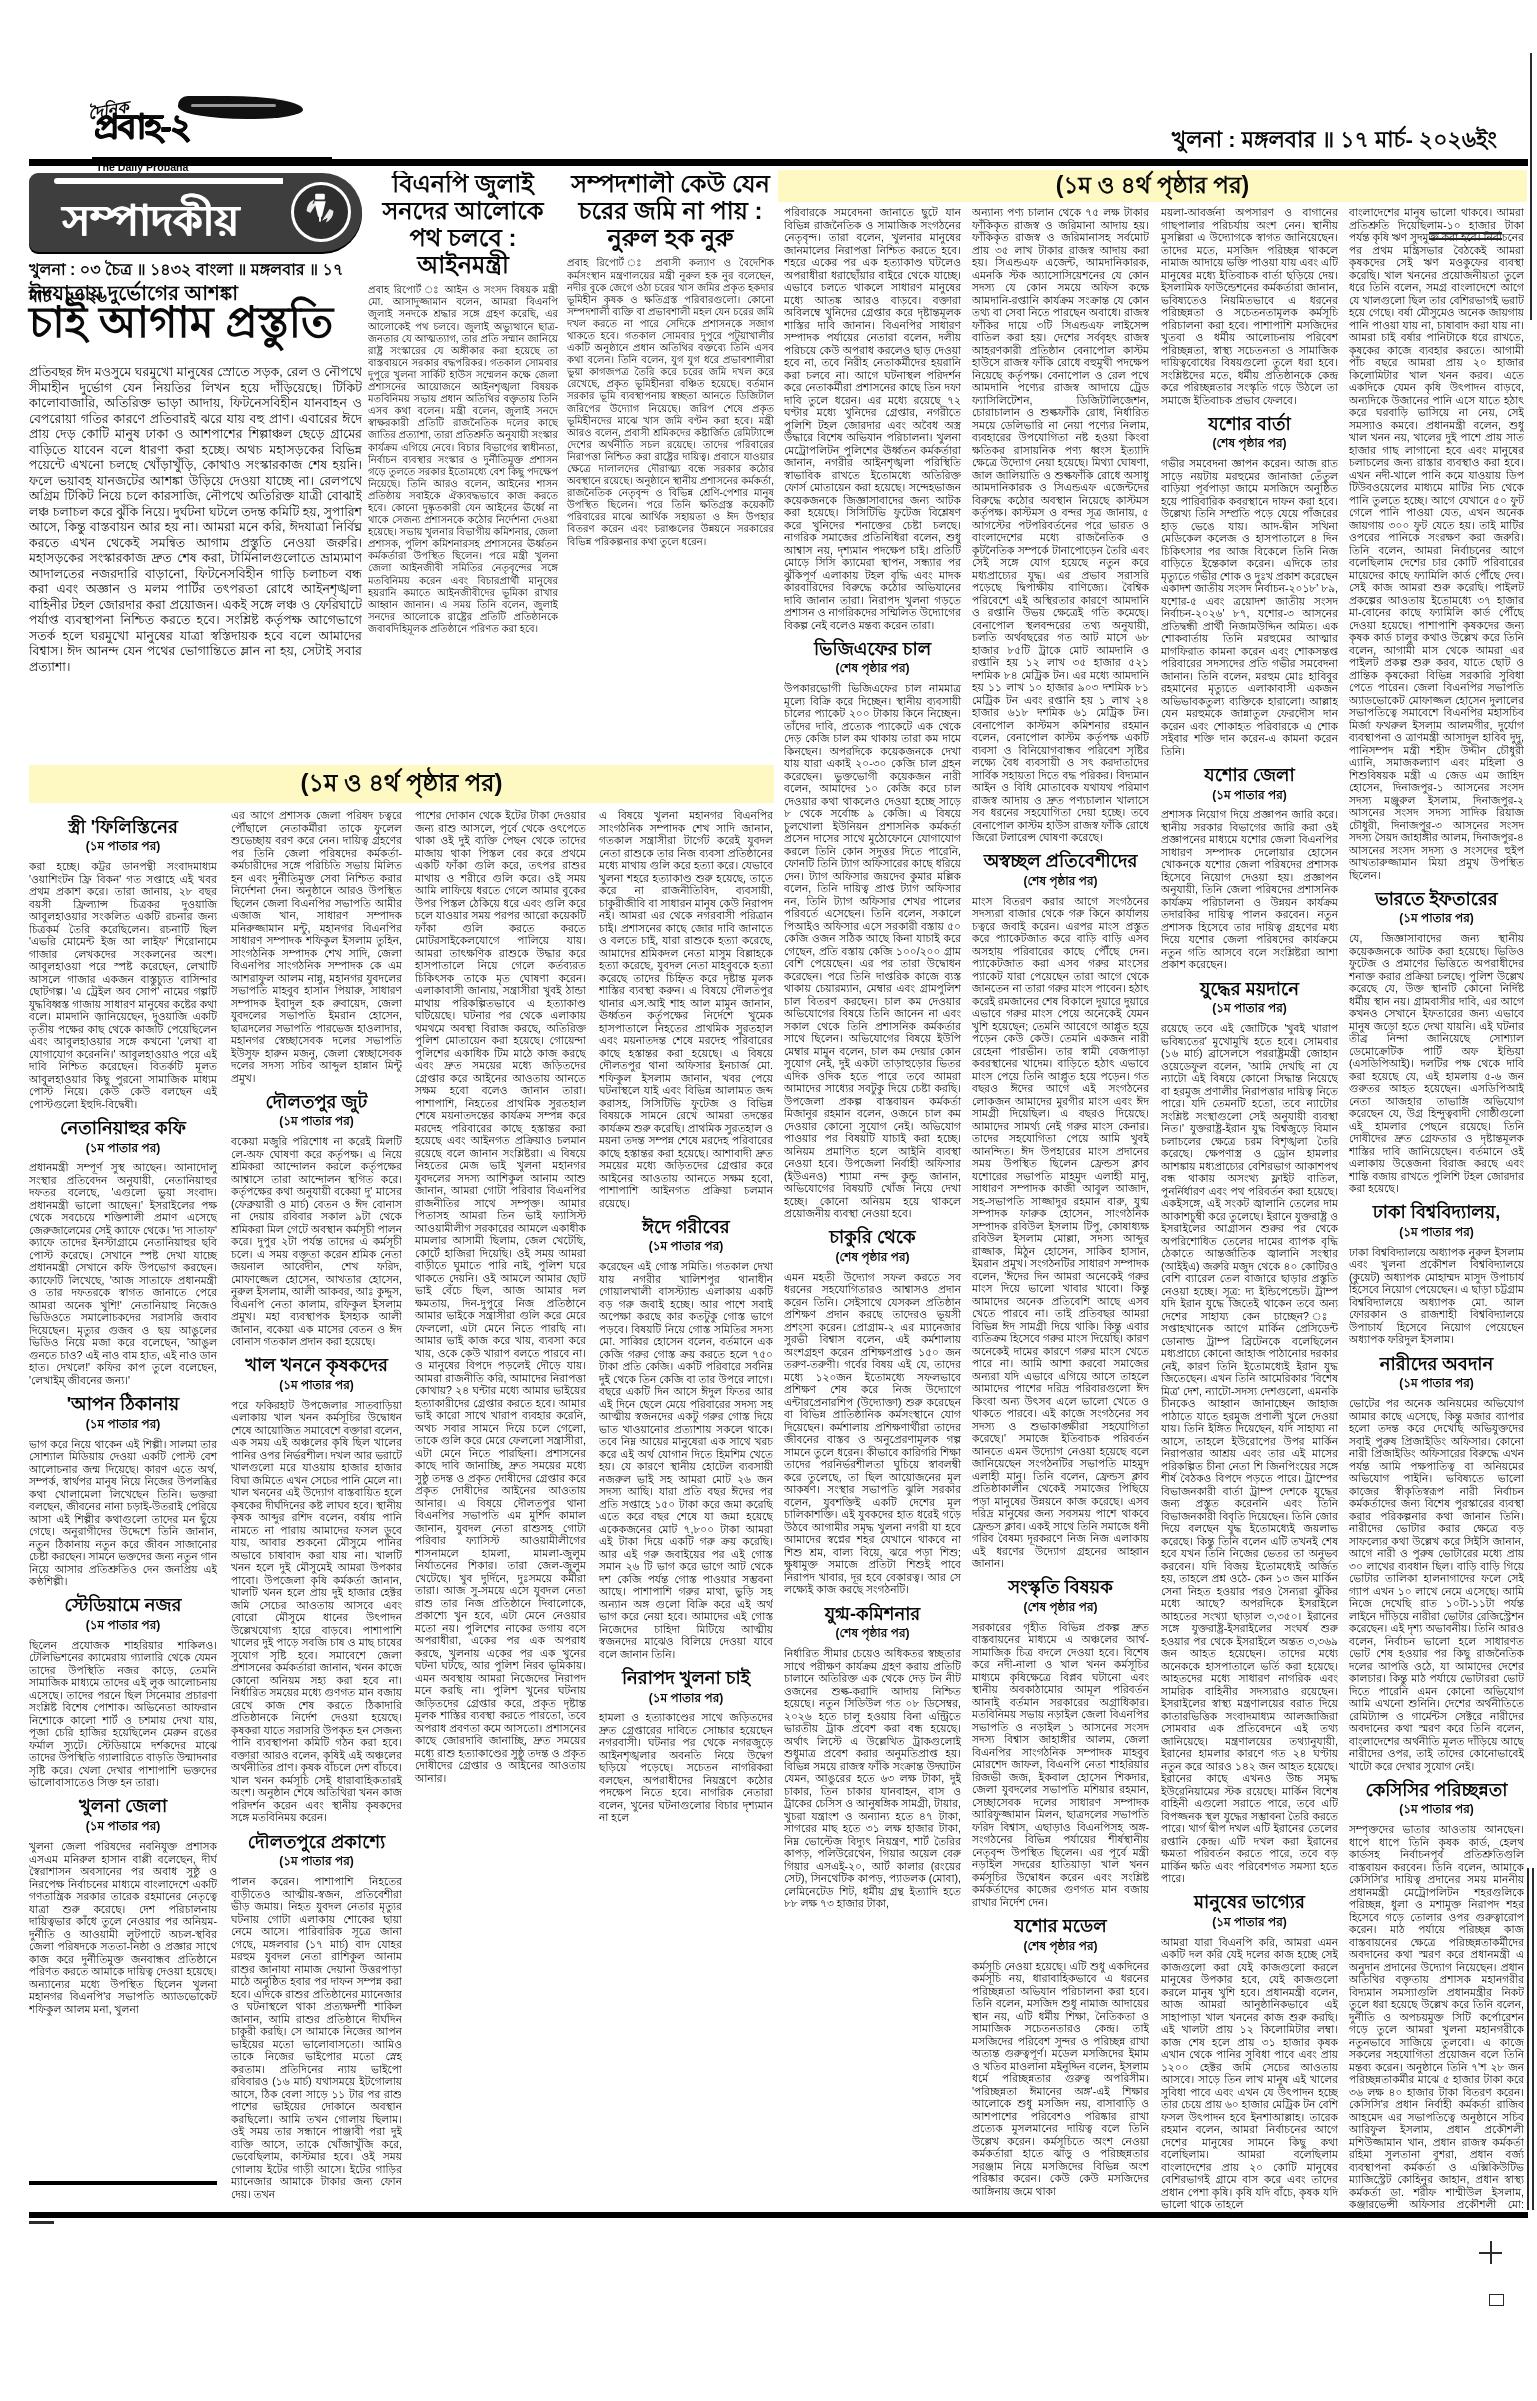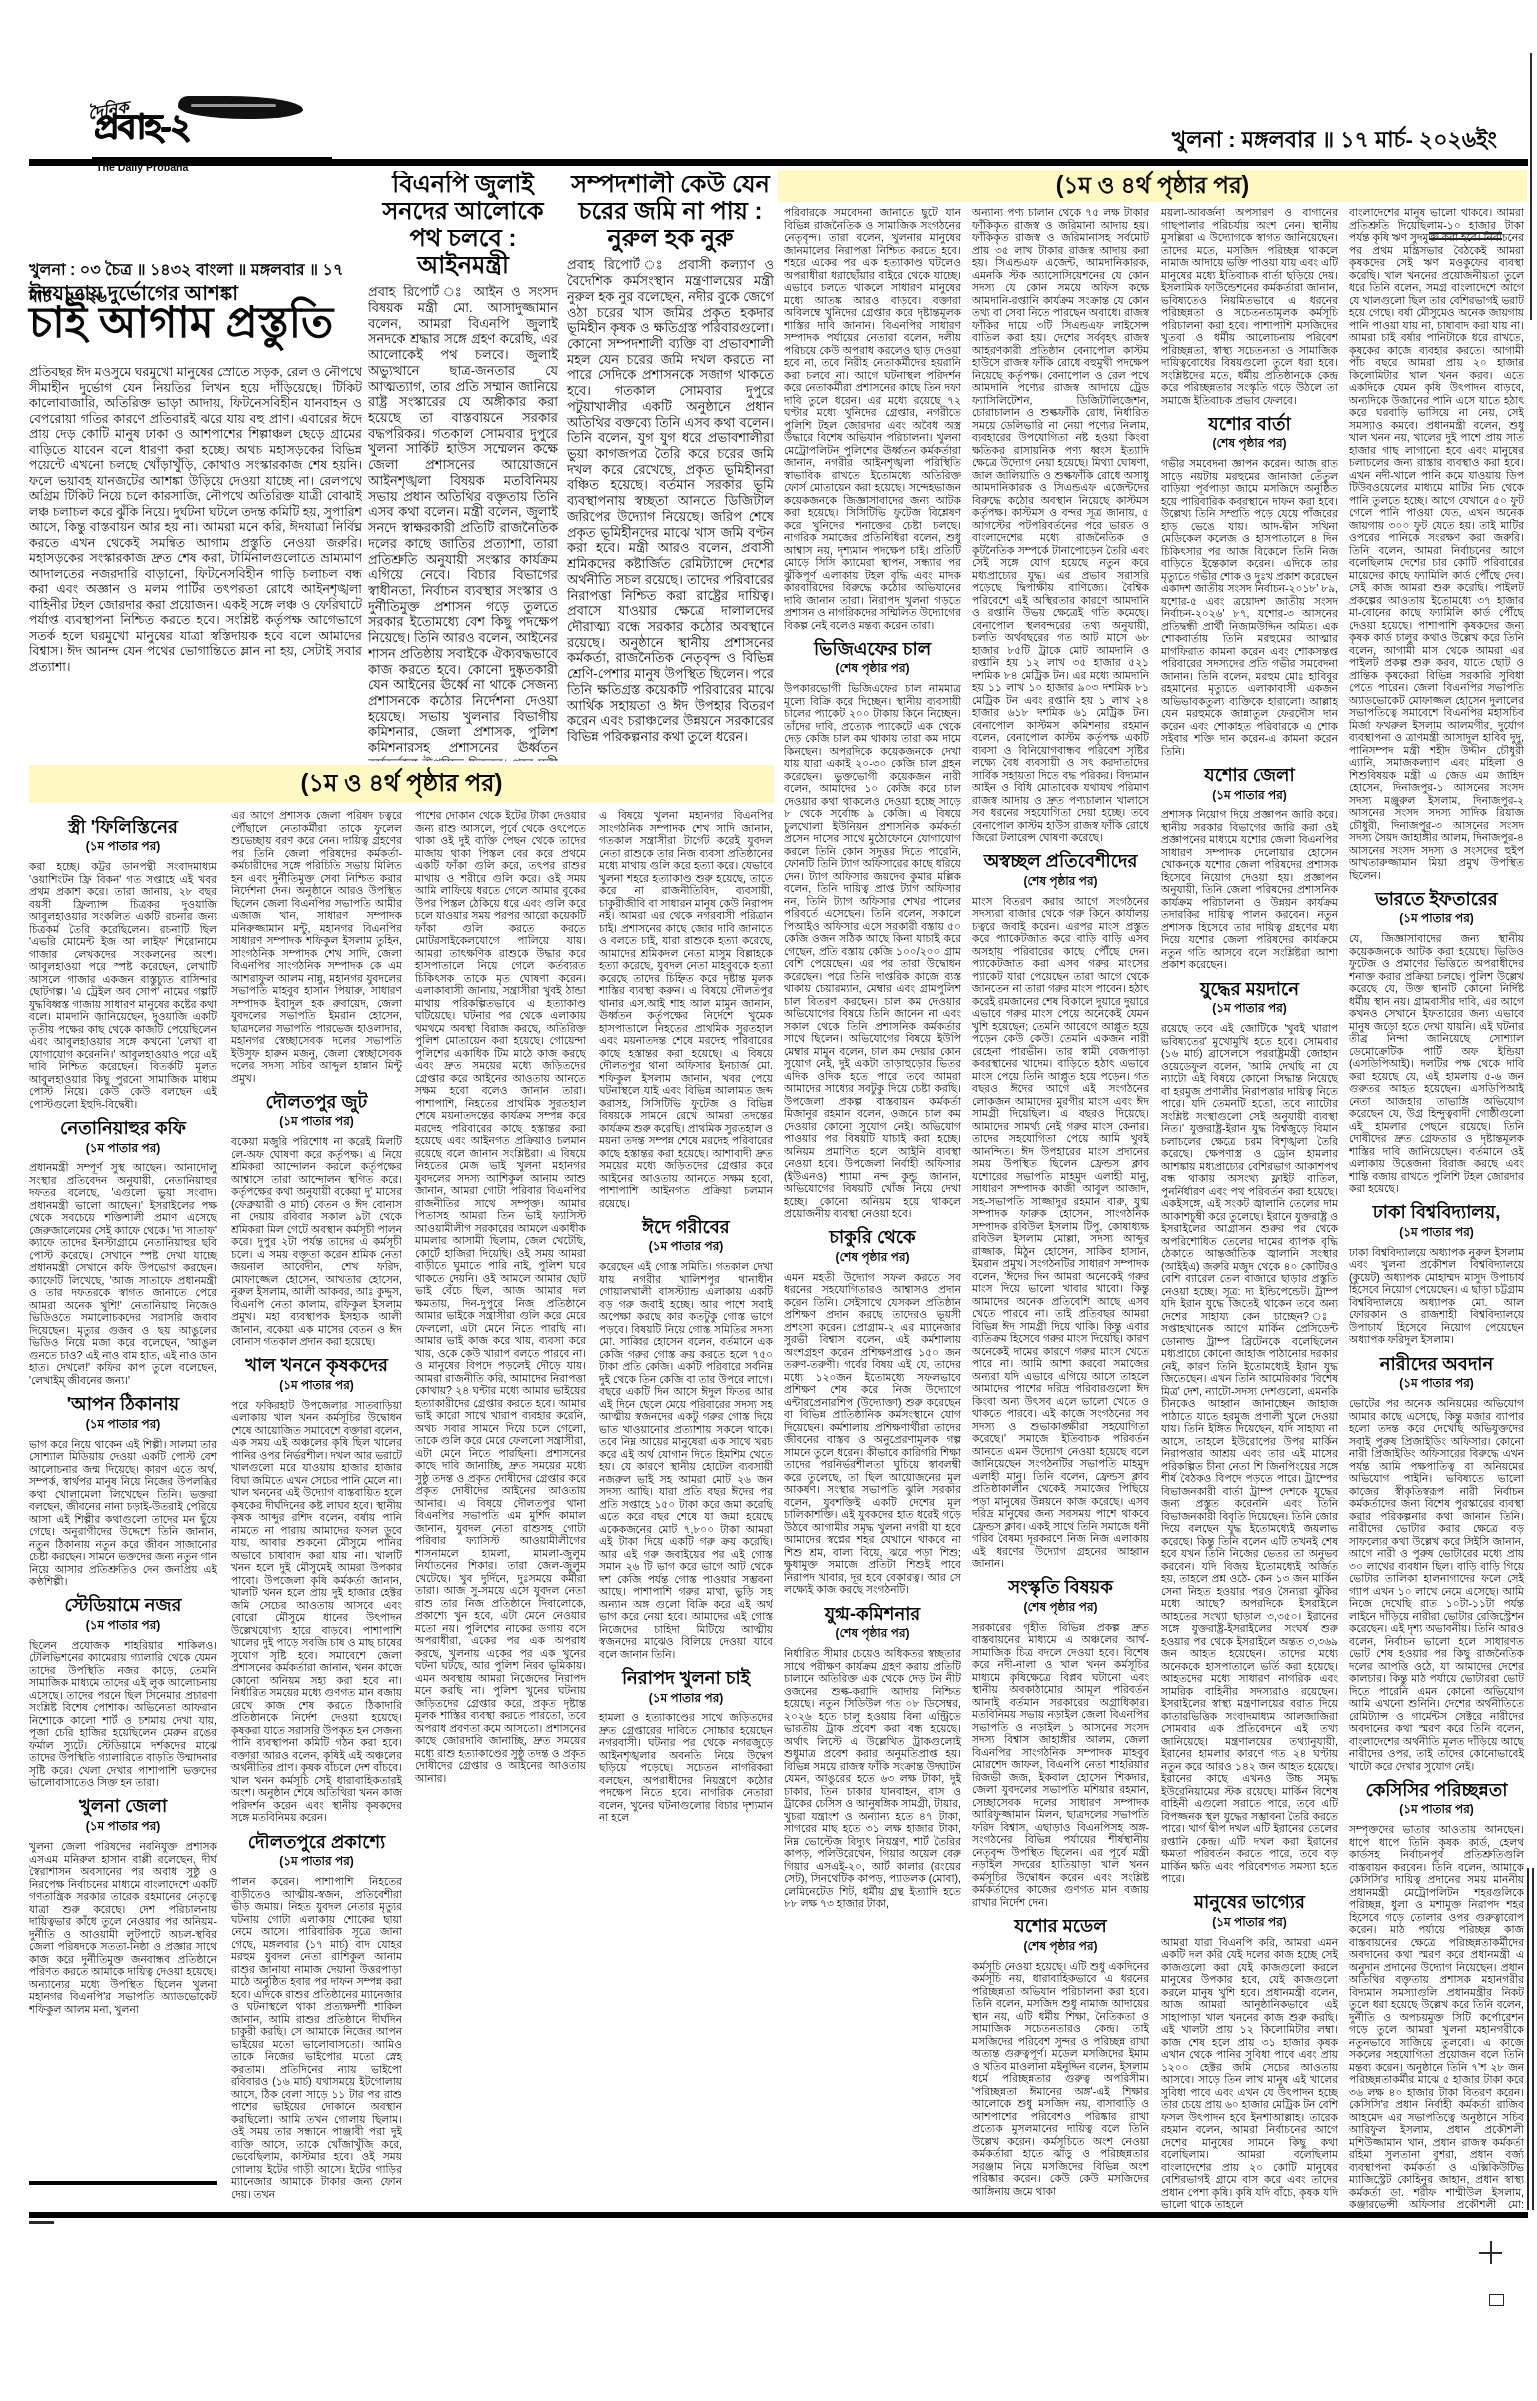--- a/index.html
+++ b/index.html
@@ -27,21 +27,21 @@
   .ed-center{position:absolute;left:29px;width:333px;text-align:left;}
   #ed-date{top:257px;font-size:16px;font-weight:bold;}
   #ed-kicker{top:278px;font-size:20px;font-weight:900;}
   #ed-head{top:299px;font-size:43px;font-weight:900;line-height:1.1;}
   #ed-body{position:absolute;left:29px;top:365px;width:333px;height:394px;font-size:12.5px;line-height:1.24;text-align:justify;overflow:hidden;}
 
   
   .artcol{position:absolute;top:171px;height:590px;overflow:hidden;}
   #art1{left:368px;width:190px;} #art2{left:567px;width:207px;}
   .art-hl{font-size:24px;line-height:1.12;font-weight:900;text-align:center;margin:0 0 5.8px 0;}
-  .art-body{font-size:13px;line-height:1.21;text-align:justify;}
+  .art-body{font-size:10px;line-height:1.21;text-align:justify;}
 
   
   .banner{position:absolute;background:#fef9c3;display:flex;align-items:center;justify-content:center;font-weight:700;}
   #bannerL{left:29px;top:765px;width:745px;height:38px;font-size:24px;}
   #bannerR{left:778px;top:170px;width:749px;height:32px;font-size:23px;}
 
   
   .col{position:absolute;overflow:hidden;}
   .col.left{top:809px;height:1401px;}
   .col.right{top:206px;height:2004px;}
@@ -77,20 +77,37 @@
     <span class="blob">
         <i></i>
       </span>
     <span class="title">প্রবাহ-২</span>
     <span class="bar"></span>
     <span class="tagline">The Daily Probaha</span>
   </div>
   <div id="dateline">খুলনা : মঙ্গলবার ॥ ১৭ মার্চ- ২০২৬ইং</div>
   <div id="rule-top"></div>
 
+  <div id="edbox">
+    <span class="slit">
+        <i></i>
+      </span>
+    <span class="title">সম্পাদকীয়</span>
+    <span class="iconwrap">
+      <svg width="52" height="52" viewBox="0 0 54 54">
+        <g fill="#ffffff">
+          <rect x="22" y="9" width="10" height="6" rx="1"></rect>
+          <path d="M21 17 h12 l-4 16 h-4 z"></path>
+          <rect x="26" y="30" width="2" height="8"></rect>
+          <path d="M13 27 a14 14 0 0 1 8 -12 l-2 5 l6 -3 l-8 12 z" opacity="0.9"></path>
+          <path d="M41 27 a14 14 0 0 1 -8 12 l2 -5 l-6 3 l8 -12 z" opacity="0.9"></path>
+        </g>
+      </svg>
+    </span>
+  </div>
   <div id="ed-date" class="ed-center">খুলনা : ০৩ চৈত্র ॥ ১৪৩২ বাংলা ॥ মঙ্গলবার ॥ ১৭ মার্চ - ২০২৬</div>
   <div id="ed-kicker" class="ed-center">ঈদযাত্রায় দুর্ভোগের আশঙ্কা</div>
   <div id="ed-head" class="ed-center">চাই আগাম প্রস্তুতি</div>
   <div id="ed-body">প্রতিবছর ঈদ মওসুমে ঘরমুখো মানুষের স্রোতে সড়ক, রেল ও নৌপথে সীমাহীন দুর্ভোগ যেন নিয়তির লিখন হয়ে দাঁড়িয়েছে। টিকিট কালোবাজারি, অতিরিক্ত ভাড়া আদায়, ফিটনেসবিহীন যানবাহন ও বেপরোয়া গতির কারণে প্রতিবারই ঝরে যায় বহু প্রাণ। এবারের ঈদে প্রায় দেড় কোটি মানুষ ঢাকা ও আশপাশের শিল্পাঞ্চল ছেড়ে গ্রামের বাড়িতে যাবেন বলে ধারণা করা হচ্ছে। অথচ মহাসড়কের বিভিন্ন পয়েন্টে এখনো চলছে খোঁড়াখুঁড়ি, কোথাও সংস্কারকাজ শেষ হয়নি। ফলে ভয়াবহ যানজটের আশঙ্কা উড়িয়ে দেওয়া যাচ্ছে না। রেলপথে অগ্রিম টিকিট নিয়ে চলে কারসাজি, নৌপথে অতিরিক্ত যাত্রী বোঝাই লঞ্চ চলাচল করে ঝুঁকি নিয়ে। দুর্ঘটনা ঘটলে তদন্ত কমিটি হয়, সুপারিশ আসে, কিন্তু বাস্তবায়ন আর হয় না। আমরা মনে করি, ঈদযাত্রা নির্বিঘ্ন করতে এখন থেকেই সমন্বিত আগাম প্রস্তুতি নেওয়া জরুরি। মহাসড়কের সংস্কারকাজ দ্রুত শেষ করা, টার্মিনালগুলোতে ভ্রাম্যমাণ আদালতের নজরদারি বাড়ানো, ফিটনেসবিহীন গাড়ি চলাচল বন্ধ করা এবং অজ্ঞান ও মলম পার্টির তৎপরতা রোধে আইনশৃঙ্খলা বাহিনীর টহল জোরদার করা প্রয়োজন। একই সঙ্গে লঞ্চ ও ফেরিঘাটে পর্যাপ্ত ব্যবস্থাপনা নিশ্চিত করতে হবে। সংশ্লিষ্ট কর্তৃপক্ষ আগেভাগে সতর্ক হলে ঘরমুখো মানুষের যাত্রা স্বস্তিদায়ক হবে বলে আমাদের বিশ্বাস। ঈদ আনন্দ যেন পথের ভোগান্তিতে ম্লান না হয়, সেটাই সবার প্রত্যাশা।</div>
 
   <div id="art1" class="artcol">
     <div class="art-hl">বিএনপি জুলাই সনদের আলোকে পথ চলবে : আইনমন্ত্রী</div>
     <div class="art-body">প্রবাহ রিপোর্ট ঃ আইন ও সংসদ বিষয়ক মন্ত্রী মো. আসাদুজ্জামান বলেন, আমরা বিএনপি জুলাই সনদকে শ্রদ্ধার সঙ্গে গ্রহণ করেছি, এর আলোকেই পথ চলবে। জুলাই অভ্যুত্থানে ছাত্র-জনতার যে আত্মত্যাগ, তার প্রতি সম্মান জানিয়ে রাষ্ট্র সংস্কারের যে অঙ্গীকার করা হয়েছে তা বাস্তবায়নে সরকার বদ্ধপরিকর। গতকাল সোমবার দুপুরে খুলনা সার্কিট হাউস সম্মেলন কক্ষে জেলা প্রশাসনের আয়োজনে আইনশৃঙ্খলা বিষয়ক মতবিনিময় সভায় প্রধান অতিথির বক্তৃতায় তিনি এসব কথা বলেন। মন্ত্রী বলেন, জুলাই সনদে স্বাক্ষরকারী প্রতিটি রাজনৈতিক দলের কাছে জাতির প্রত্যাশা, তারা প্রতিশ্রুতি অনুযায়ী সংস্কার কার্যক্রম এগিয়ে নেবে। বিচার বিভাগের স্বাধীনতা, নির্বাচন ব্যবস্থার সংস্কার ও দুর্নীতিমুক্ত প্রশাসন গড়ে তুলতে সরকার ইতোমধ্যে বেশ কিছু পদক্ষেপ নিয়েছে। তিনি আরও বলেন, আইনের শাসন প্রতিষ্ঠায় সবাইকে ঐক্যবদ্ধভাবে কাজ করতে হবে। কোনো দুষ্কৃতকারী যেন আইনের ঊর্ধ্বে না থাকে সেজন্য প্রশাসনকে কঠোর নির্দেশনা দেওয়া হয়েছে। সভায় খুলনার বিভাগীয় কমিশনার, জেলা প্রশাসক, পুলিশ কমিশনারসহ প্রশাসনের ঊর্ধ্বতন কর্মকর্তারা উপস্থিত ছিলেন। পরে মন্ত্রী খুলনা জেলা আইনজীবী সমিতির নেতৃবৃন্দের সঙ্গে মতবিনিময় করেন এবং বিচারপ্রার্থী মানুষের হয়রানি কমাতে আইনজীবীদের ভূমিকা রাখার আহ্বান জানান। এ সময় তিনি বলেন, জুলাই সনদের আলোকে রাষ্ট্রের প্রতিটি প্রতিষ্ঠানকে জবাবদিহিমূলক প্রতিষ্ঠানে পরিণত করা হবে।</div>
   </div>
   <div id="art2" class="artcol">

